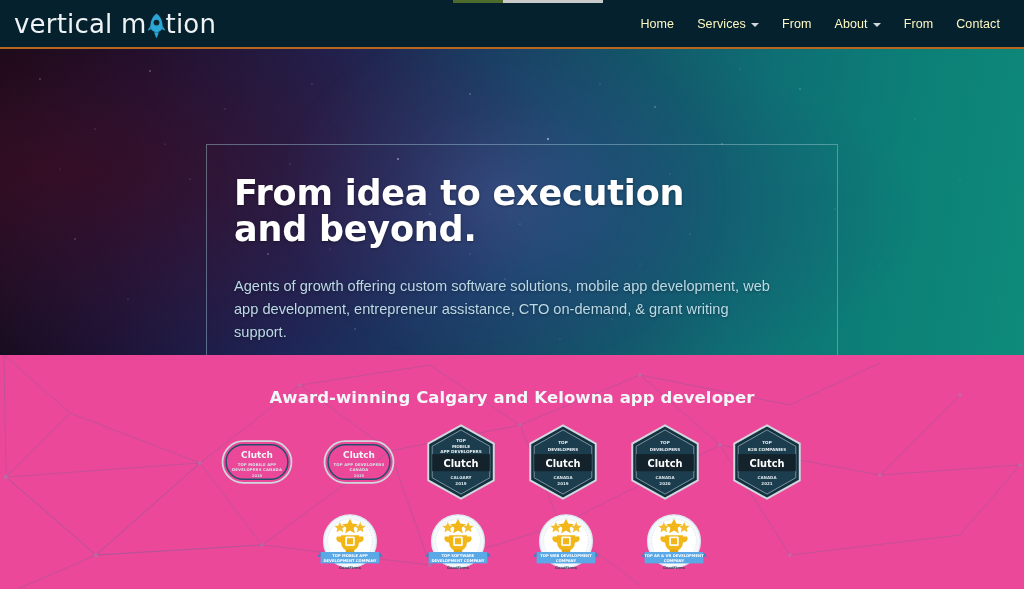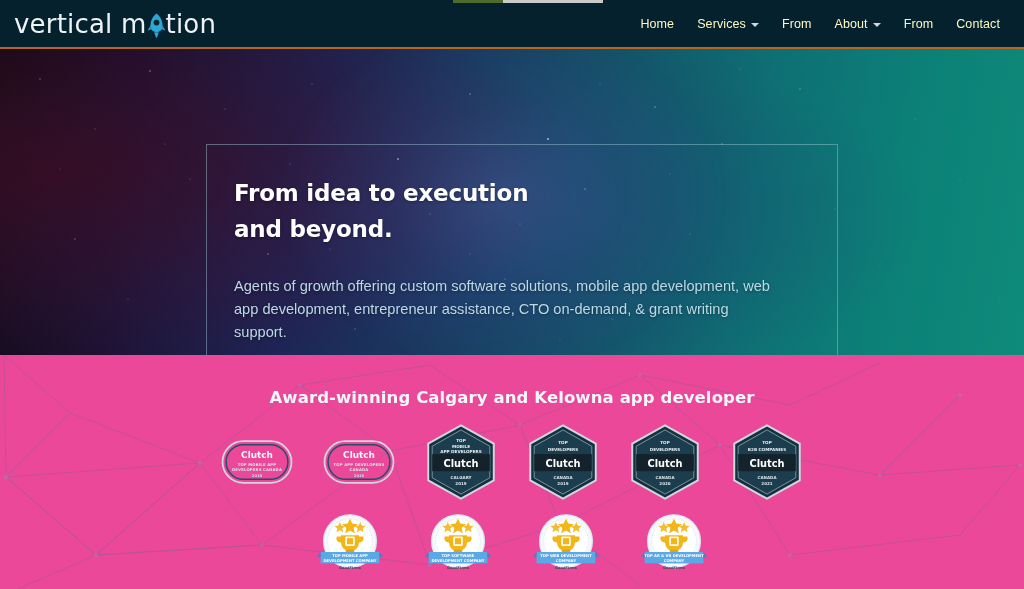--- a/index.html
+++ b/index.html
@@ -65,21 +65,21 @@
     position:absolute; left:26%; top:-12%; width:46%; height:120%;
     background:radial-gradient(ellipse at center, rgba(120,150,235,.22) 0%, rgba(90,120,210,.10) 35%, rgba(0,0,0,0) 68%);
     filter:blur(2px);
   }
   .hero-box {
     position:absolute; left:206px; top:95px; width:632px; height:213px;
     border:1px solid rgba(165,205,215,.45);
   }
   .hero-inner { padding:30px 0 0 27px; }
   .hero-title {
-    font-size:23px; line-height:36px; font-weight:700; color:#ffffff;
+    font-size:35px; line-height:36px; font-weight:700; color:#ffffff;
     letter-spacing:-.2px; text-shadow:0 1px 3px rgba(0,0,0,.35);
     font-family:"DejaVu Sans", sans-serif;
   }
   .hero-sub {
     margin-top:28px; font-size:14.6px; line-height:23px;
     color:#bcd9e6; max-width:540px; font-weight:400;
     text-shadow:0 1px 3px rgba(0,0,0,.35);
   }
 
   

